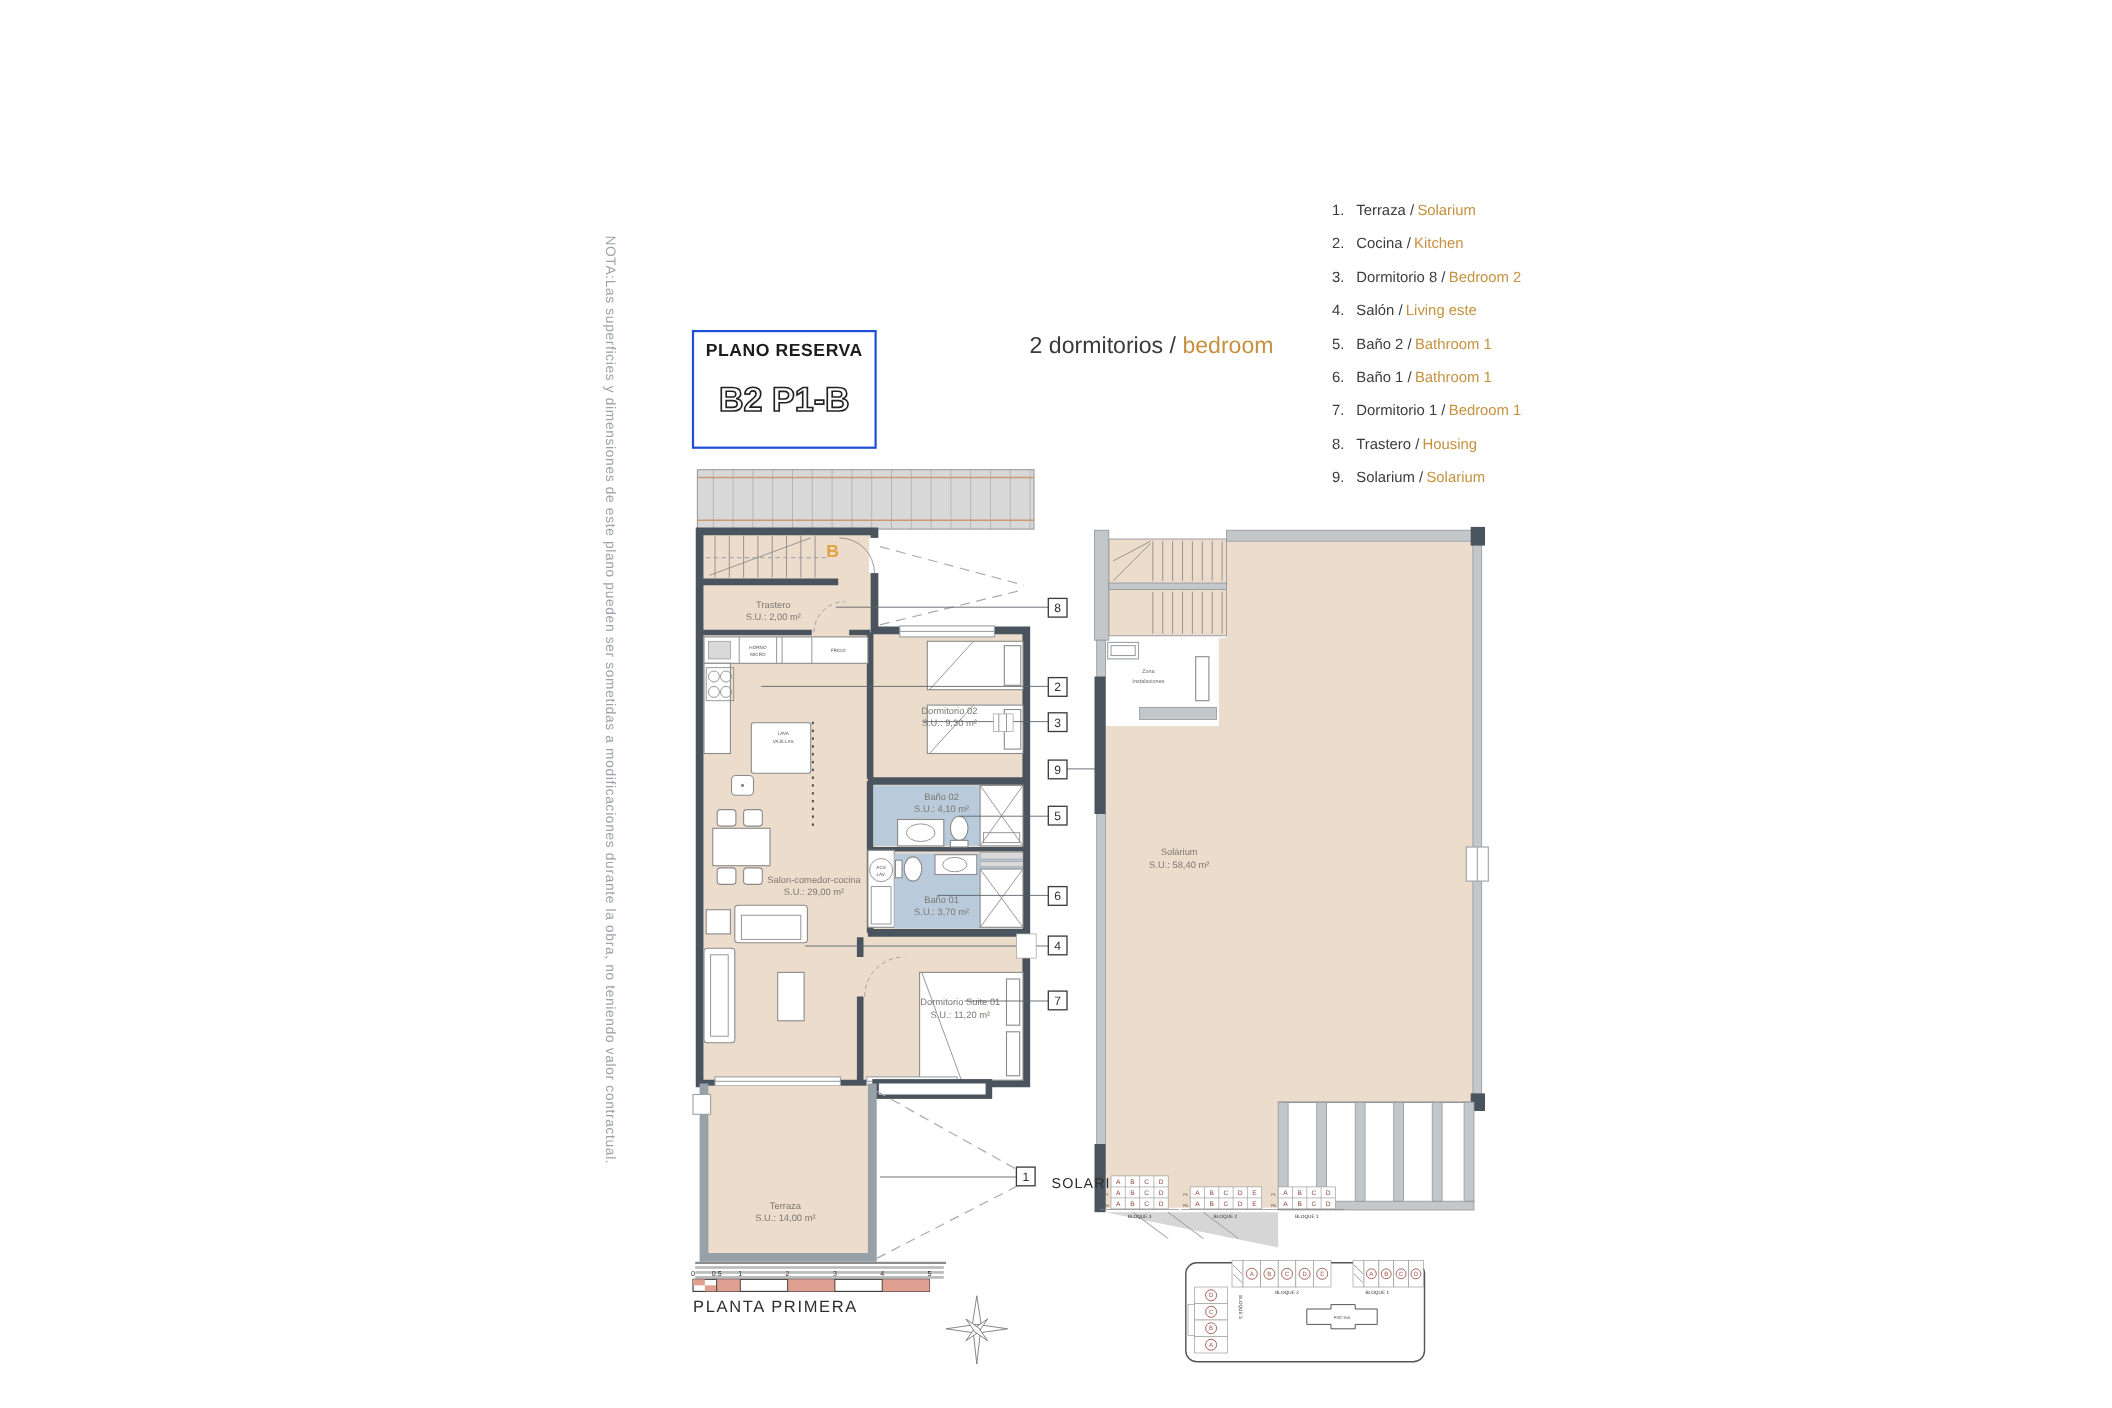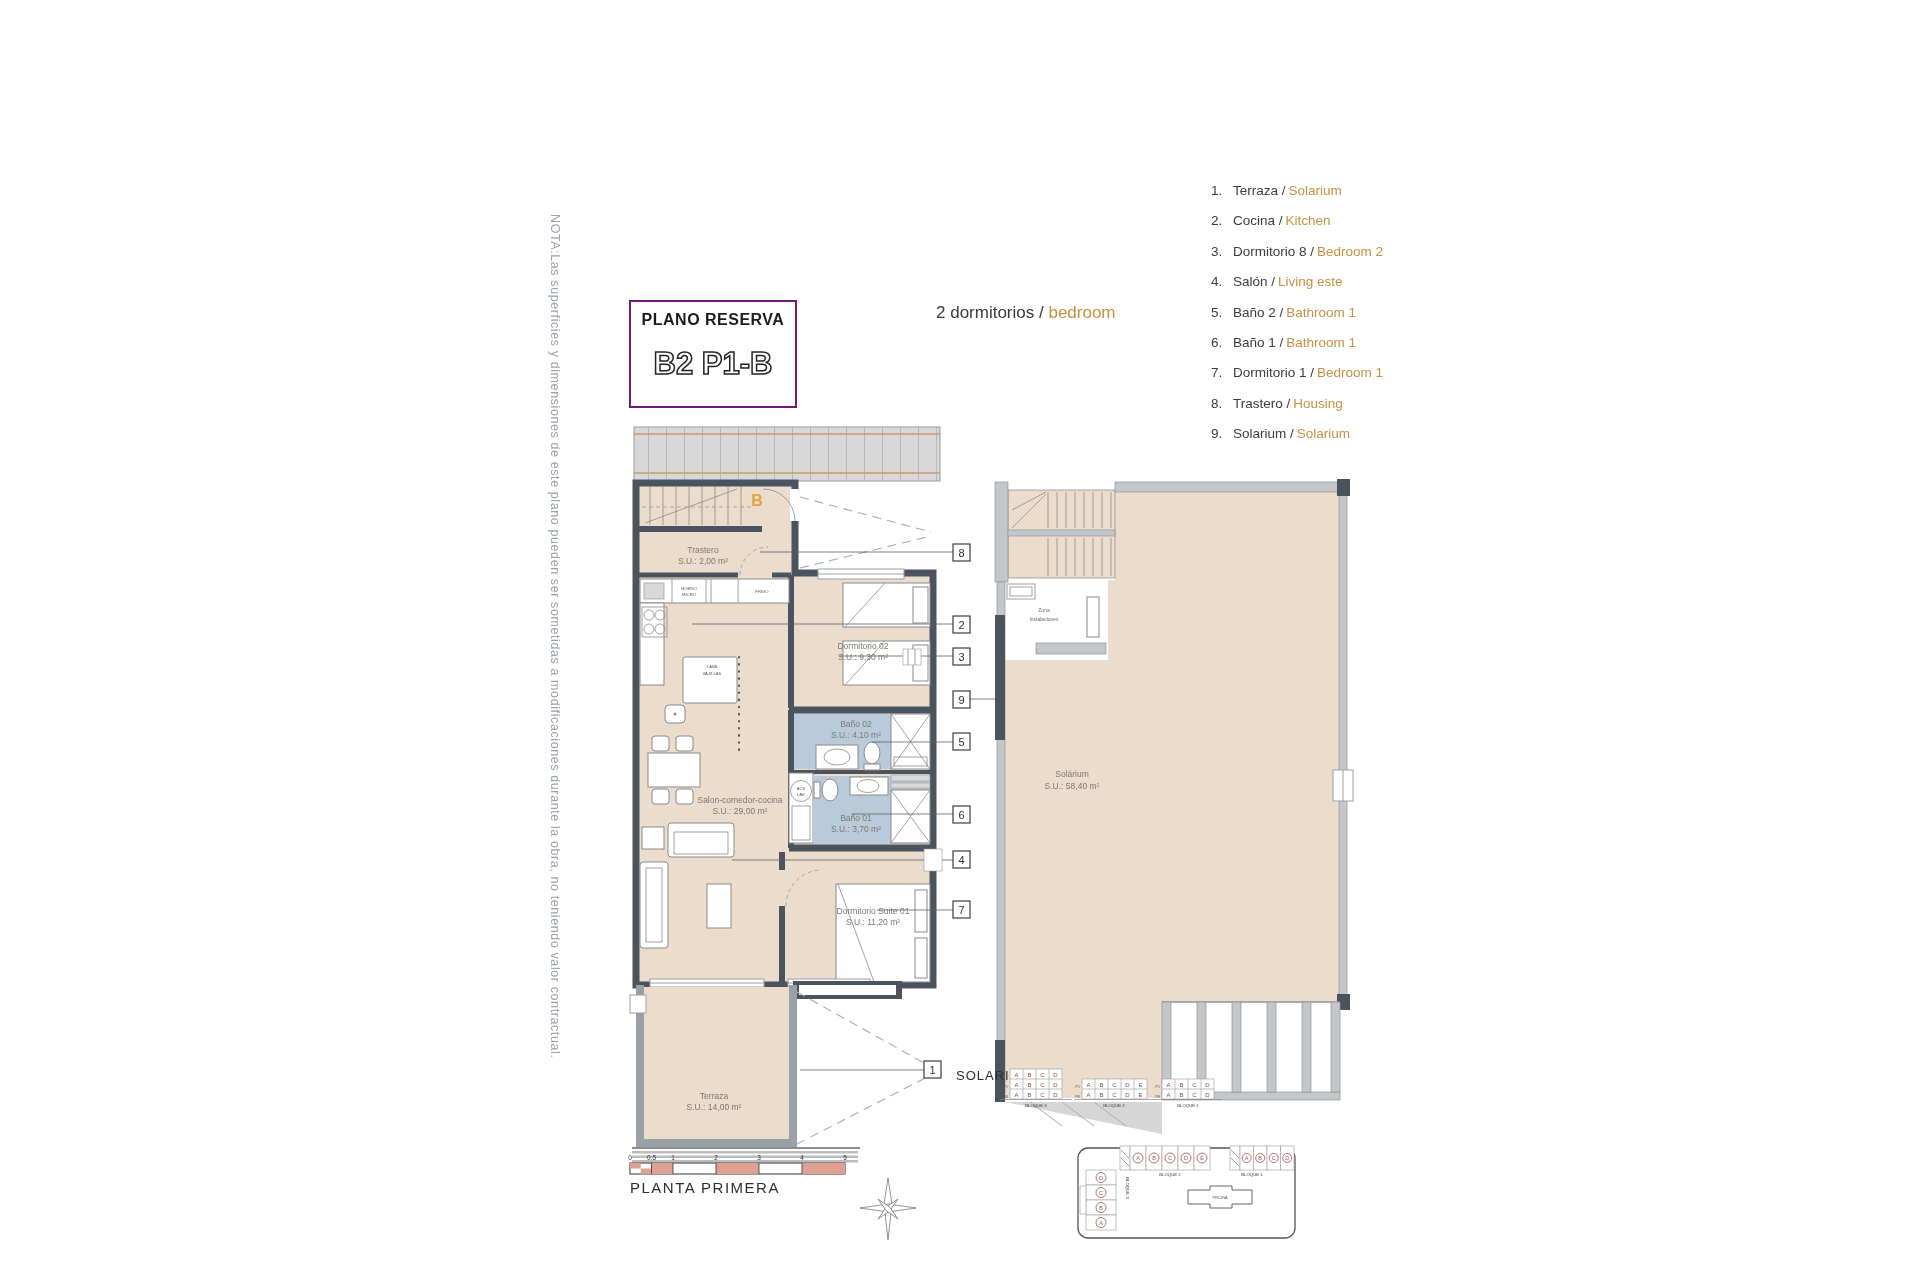--- a/index.html
+++ b/index.html
@@ -1,24 +1,24 @@
 <!DOCTYPE html>
 <html><head>
 <meta charset="utf-8">
 <style>
   html,body{margin:0;padding:0;background:#fff;font-family:"Liberation Sans",sans-serif;}
   .page{position:relative;width:1920px;height:1280px;background:#ffffff;overflow:hidden;}
   .note{position:absolute;left:548px;top:214px;height:915px;writing-mode:vertical-rl;
         font-size:12.5px;letter-spacing:.6px;color:#9aa2ab;white-space:nowrap;}
   .title-block{position:absolute;left:629px;top:300px;width:164px;height:104px;
-        border:2px solid #701a75;background:#fff;text-align:center;}
+        border:2px solid #1d4ed8;background:#fff;text-align:center;}
   .tb-sub{margin-top:9px;font-size:16px;font-weight:600;letter-spacing:.5px;color:#1c1c1c;}
   .tb-code-svg{display:block;margin:4px auto 0 auto;}
   .areas{position:absolute;left:882px;top:212px;font-size:19px;color:#3a3a3a;line-height:23px;white-space:nowrap;}
-  .bedrooms{position:absolute;left:936px;top:303px;font-size:17px;color:#3a3a3a;white-space:nowrap;}
+  .bedrooms{position:absolute;left:936px;top:303px;font-size:21px;color:#3a3a3a;white-space:nowrap;}
   .orange{color:#c6913f;}
   .legend{position:absolute;left:1211px;top:183px;font-size:13.5px;color:#3c3c3c;}
   .legend .li{display:flex;height:15.5px;margin-bottom:14.9px;white-space:nowrap;}
   .legend .n{width:22px;}
   .legend .es{margin-right:3px;}
   .plan-svg{position:absolute;left:0;top:0;}
   
   .floor{fill:#ecdccb;}
   .bath{fill:#b9cbdb;}
   .wall{stroke:#4a545e;fill:none;}

